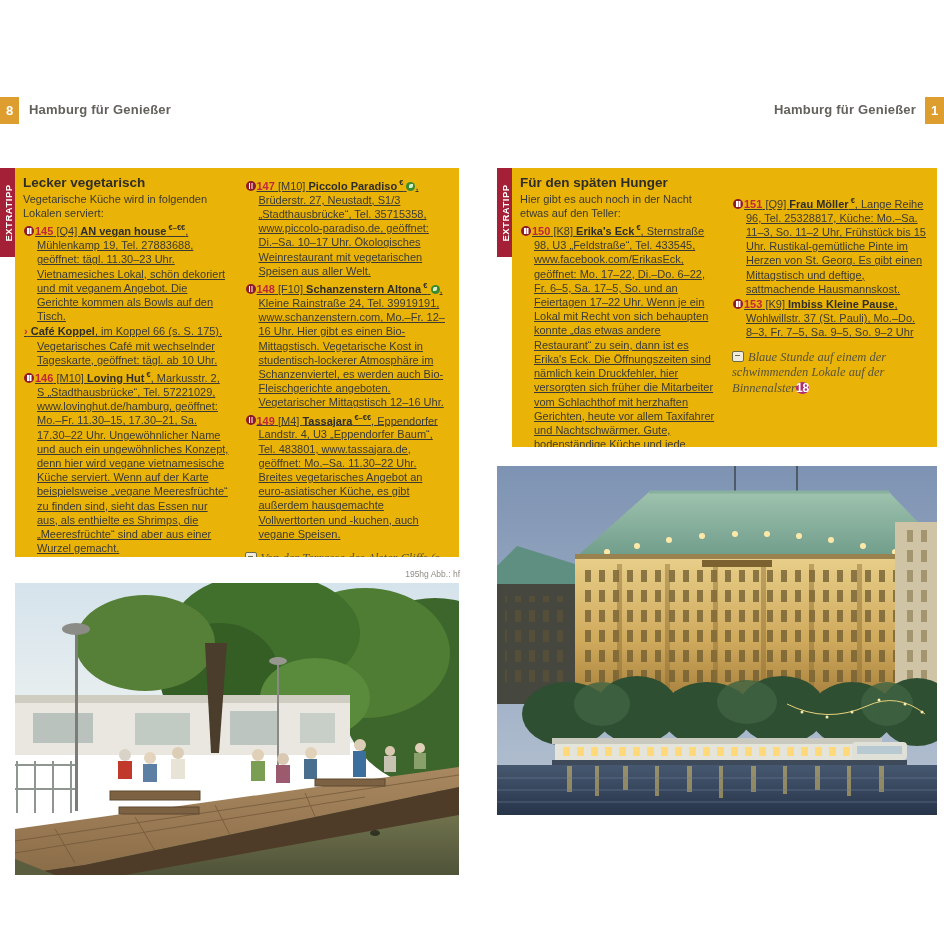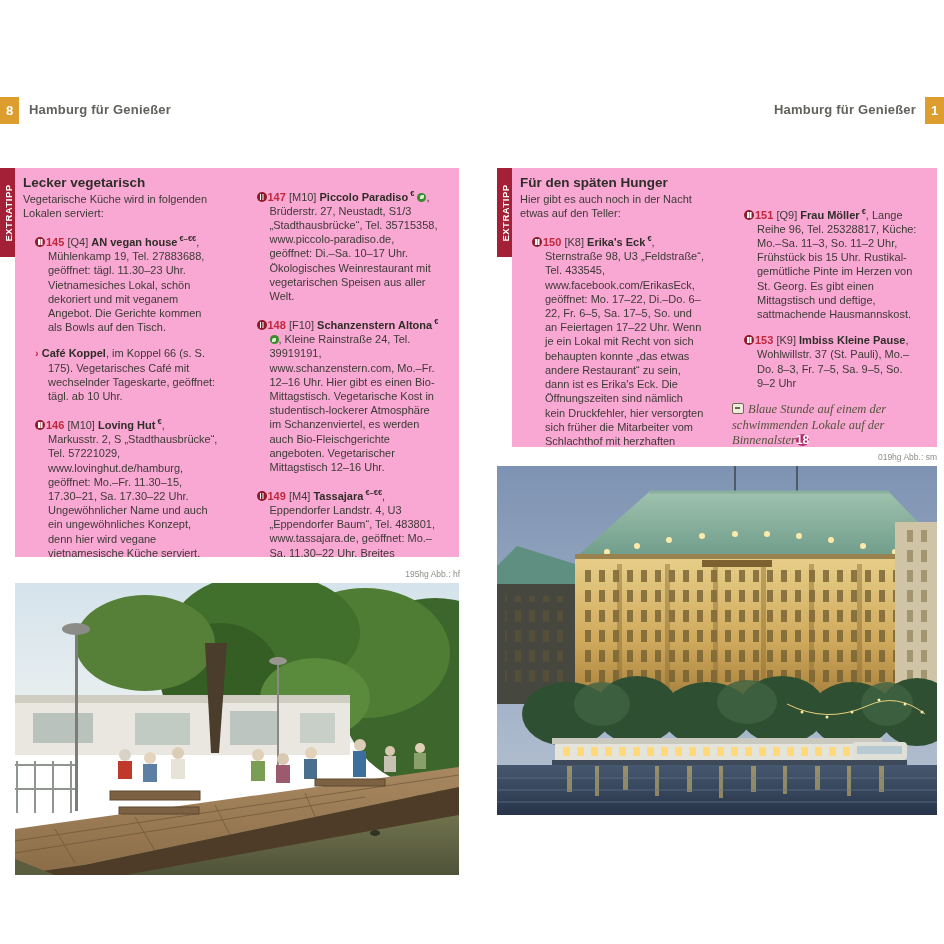--- a/index.html
+++ b/index.html
@@ -5,29 +5,29 @@
   html,body{margin:0;padding:0;background:#ffffff;}
   #page{position:relative;width:944px;height:944px;background:#ffffff;overflow:hidden;
         font-family:"Liberation Sans",sans-serif;color:#3c3a35;}
 
   
   .pagetab{position:absolute;top:97px;width:19px;height:27px;background:#dd9d2f;
            color:#fff;font-weight:bold;font-size:13px;display:flex;align-items:center;justify-content:center;}
   .runhead{position:absolute;top:102px;font-size:13px;font-weight:bold;color:#63615c;letter-spacing:.2px;}
 
   
-  .tipbox{position:absolute;background:#f9a8d4;overflow:hidden;}
+  .tipbox{position:absolute;background:#eab308;overflow:hidden;}
   .tiptab{position:absolute;width:15px;height:89px;background:#a32036;}
   .tiptab span{position:absolute;left:50%;top:50%;transform:translate(-50%,-50%) rotate(-90deg);
                color:#fff;font-size:9.5px;font-weight:bold;letter-spacing:.5px;white-space:nowrap;}
   .boxcols{display:flex;gap:15px;padding:7px 8px 6px 8px;}
   .col{flex:1;min-width:0;}
   .boxtitle{font-size:13.5px;font-weight:bold;color:#2f2d28;margin:0 0 2px 0;}
   .intro{font-size:11px;line-height:14.2px;margin:0;}
-  p.entry{font-size:11px;line-height:14.2px;margin:12px;padding-left:13px;text-indent:-13px;}
+  p.entry{font-size:11px;line-height:14.2px;margin:1px;padding-left:13px;text-indent:-13px;text-decoration:underline;}
   .num{color:#c1273b;font-weight:bold;}
   .arrow{color:#c1273b;font-weight:bold;}
   .ename{font-weight:bold;color:#2f2d28;}
   .price{font-size:7.5px;vertical-align:super;font-weight:bold;color:#2f2d28;}
   .marker{display:inline-block;width:10px;height:10px;border-radius:50%;background:#8e1a2a;
           vertical-align:-1px;margin-right:1px;position:relative;}
   .marker:after{content:"";position:absolute;left:3px;top:2px;width:1.5px;height:6px;background:#fff;box-shadow:2.5px 0 0 #fff;}
   .bio{display:inline-block;width:9px;height:9px;border-radius:50%;background:#3a8a2e;vertical-align:-1px;position:relative;}
   .bio:after{content:"";position:absolute;left:2.5px;top:2.5px;width:4px;height:4px;border-radius:50% 0 50% 0;background:#d9f0cf;}
   .note{font-family:"Liberation Serif",serif;font-style:italic;font-size:12.5px;line-height:15.5px;
@@ -104,21 +104,20 @@
 
 
         <p class="entry"><span class="marker"></span><span class="num">153</span><span> [K9] </span><span class="ename">Imbiss Kleine Pause</span><span>, Wohlwillstr. 37 (St. Pauli), Mo.–Do. 8–3, Fr. 7–5, Sa. 9–5, So. 9–2 Uhr</span></p>
 
         <p class="note"><span class="noteicon"></span><span>Blaue Stunde auf einem der schwimmenden Lokale auf der Binnenalster</span><span class="badge">18</span></p>
       </div>
     </div>
   </div>
 
   <div class="caption" style="left:16px;top:569px;width:444px;text-align:right;">195hg Abb.: hf</div>
-  <div class="caption" style="left:497px;top:452px;width:440px;text-align:right;">019hg Abb.: sm</div>
 
   <div class="photo" style="left:15px;top:583px;width:444px;height:292px;">
     <svg width="444" height="292" viewBox="0 0 444 292" xmlns="http://www.w3.org/2000/svg">
       <defs>
         <linearGradient id="sky1" x1="0" y1="0" x2="0" y2="1">
           <stop offset="0" stop-color="#d5e3ec"></stop>
             <stop offset="1" stop-color="#eef2f0"></stop>
         </linearGradient>
         <linearGradient id="water1" x1="0" y1="0" x2="0" y2="1">
           <stop offset="0" stop-color="#8a8a5e"></stop>

